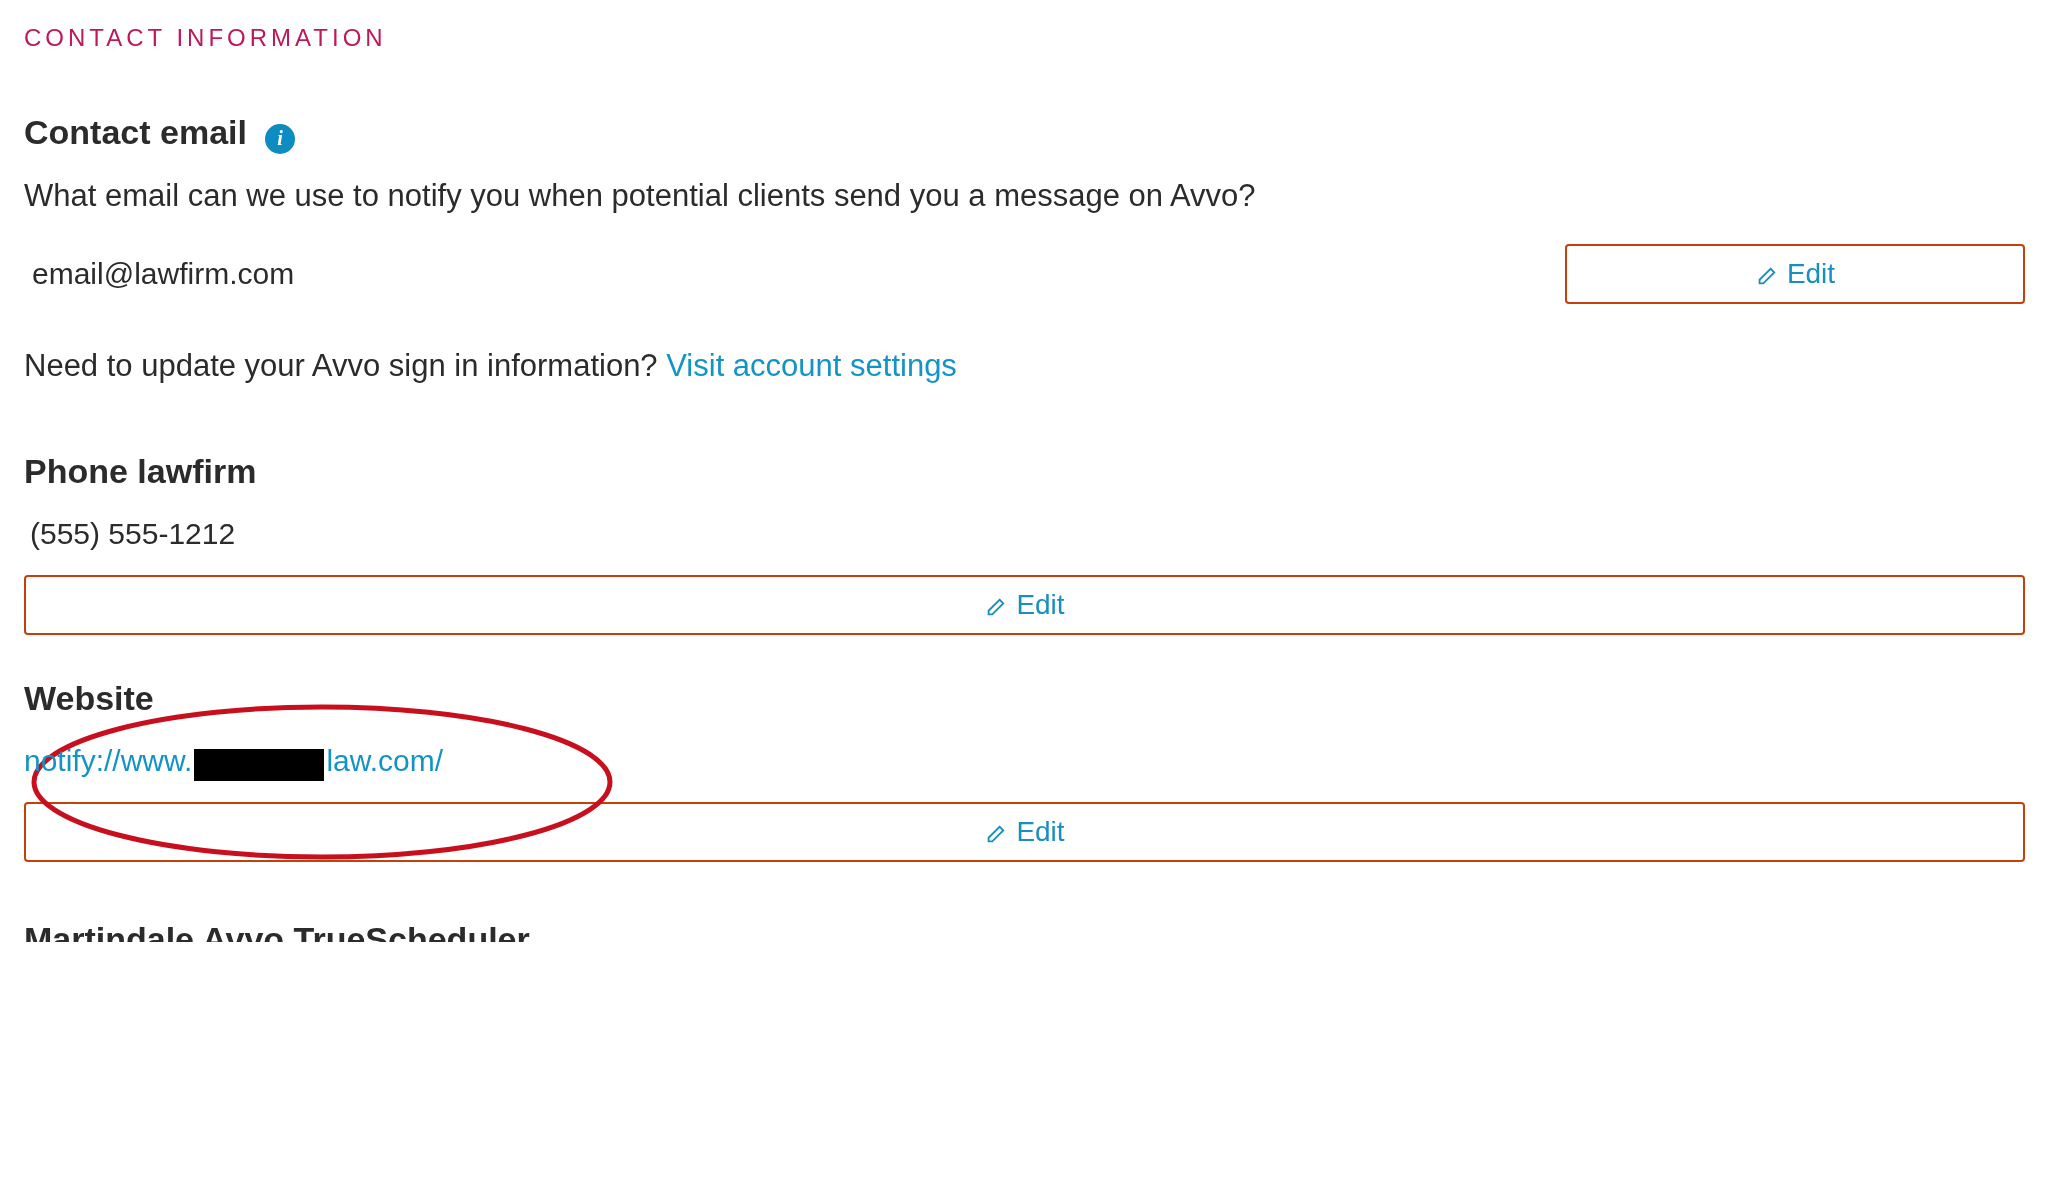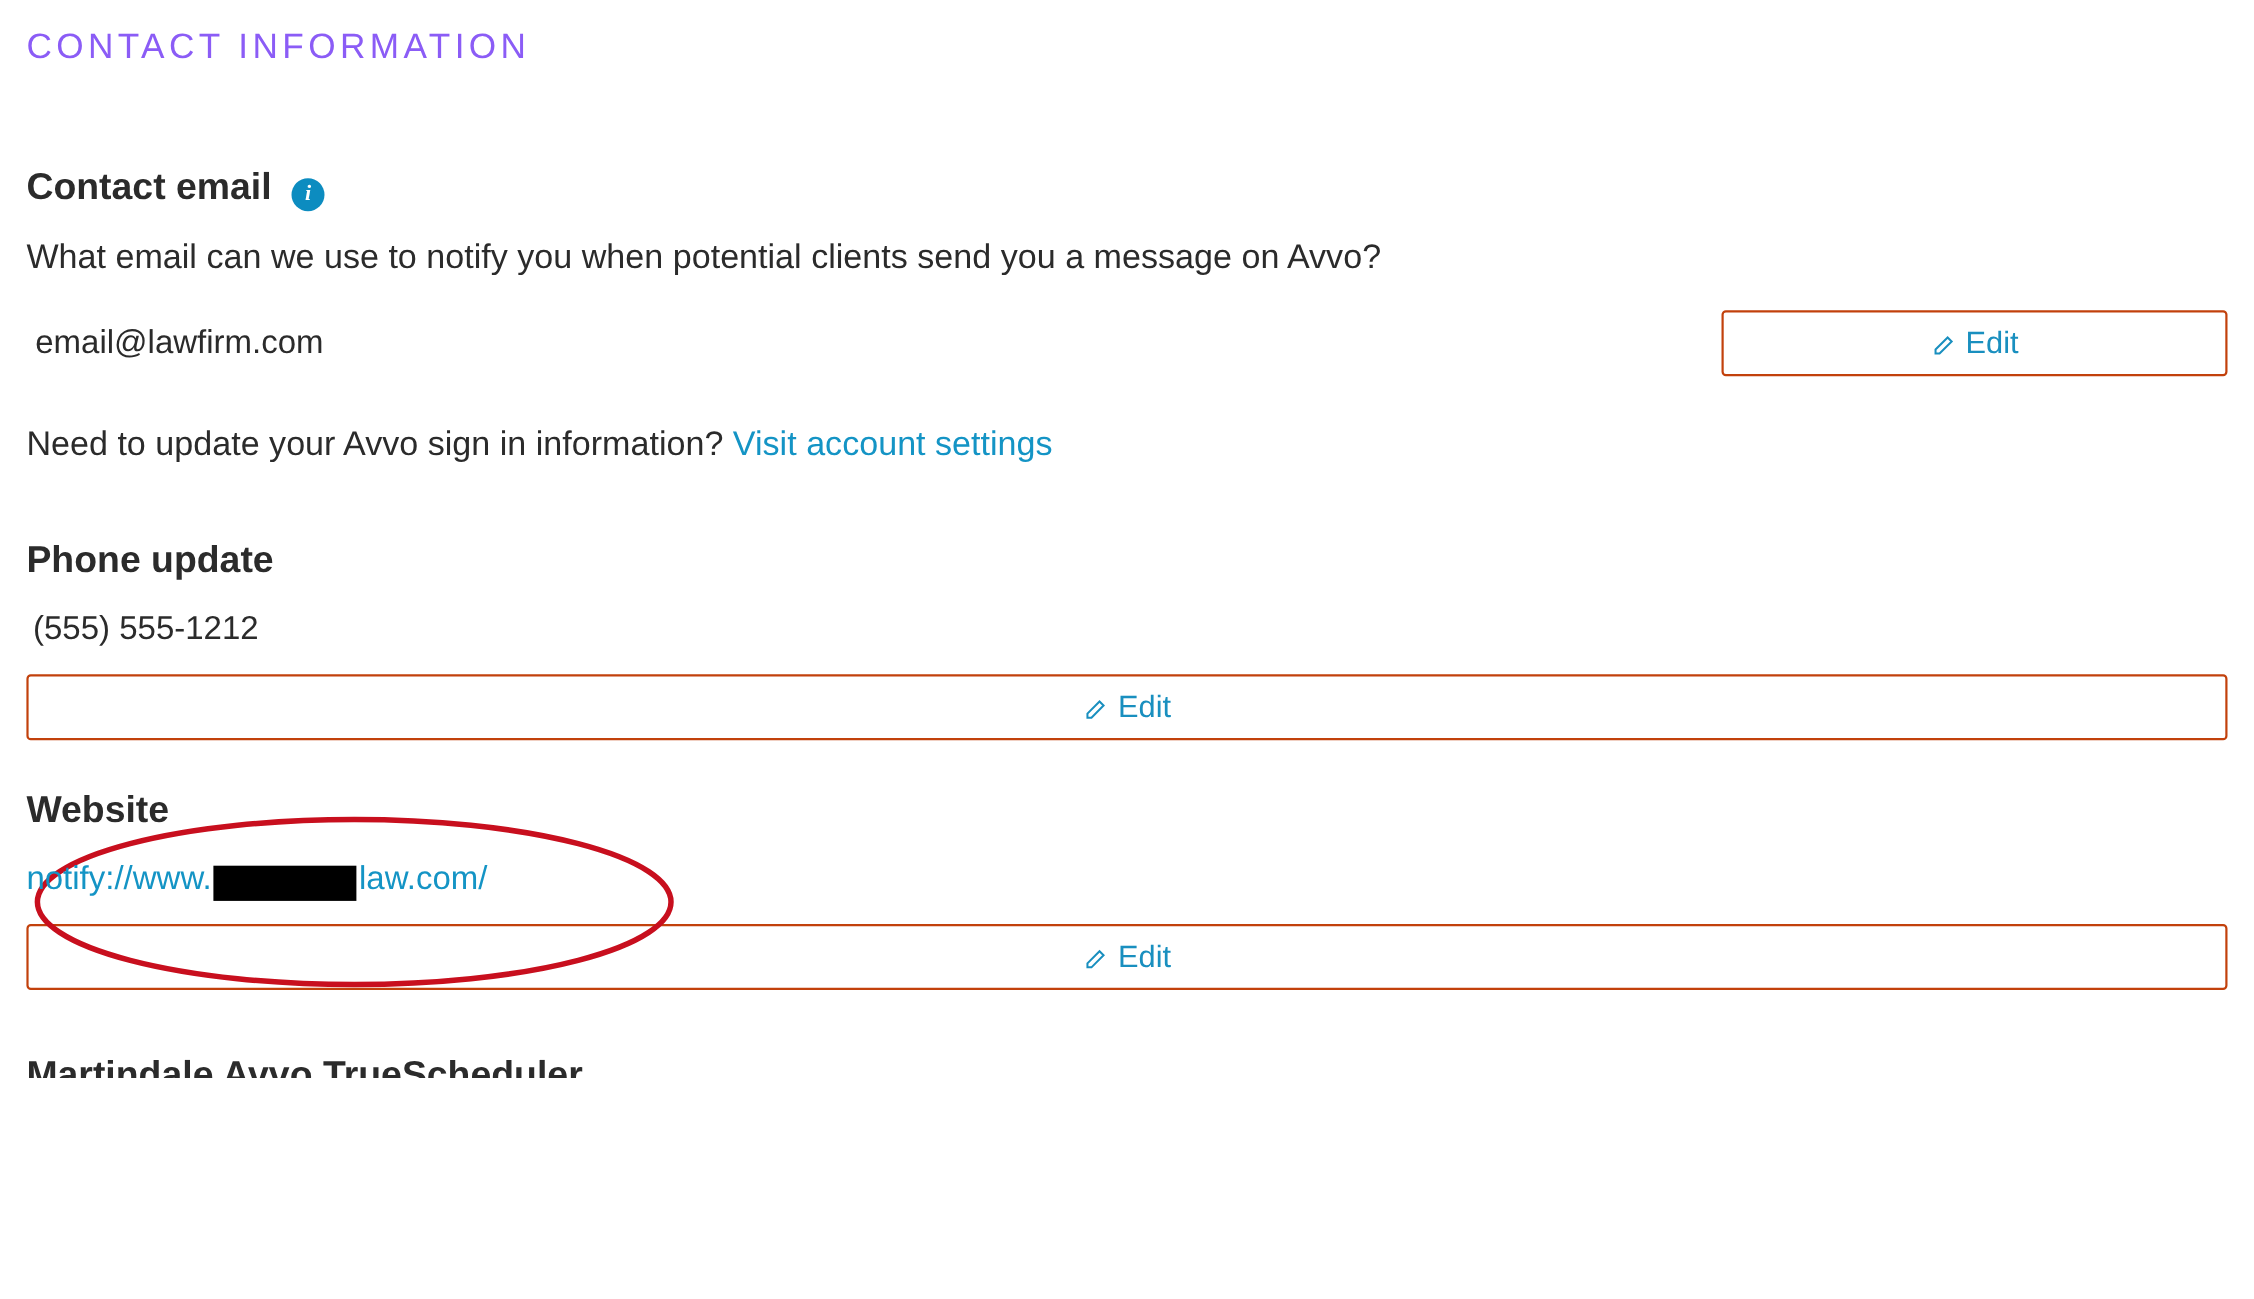--- a/index.html
+++ b/index.html
@@ -9,25 +9,25 @@
     }
     body {
       font-family: -apple-system, BlinkMacSystemFont, "Segoe UI", Helvetica, Arial, sans-serif;
       background: #ffffff;
       padding: 24px;
       width: 2049px;
       height: 1181px;
       color: #2b2b2b;
     }
     .section-title {
-      color: #8b5cf6;
-      font-size: 32px;
+      color: #be185d;
+      font-size: 24px;
       letter-spacing: 4px;
       font-weight: 400;
-      margin-bottom: 90px;
+      margin-bottom: 61px;
     }
     .field-heading {
       font-size: 34px;
       font-weight: 700;
       color: #2b2b2b;
       margin-bottom: 26px;
       display: flex;
       align-items: center;
       gap: 18px;
     }
@@ -176,21 +176,21 @@
     </button>
   </div>
   <p class="signin-line">
     <span>Need to update your Avvo sign in information?  </span>
     <a class="link">Visit account settings</a>
   </p>
 </div>
 
 <div class="section-block">
   <h3 class="field-heading">
-    <span>Phone update</span>
+    <span>Phone lawfirm</span>
   </h3>
   <p class="phone-value">(555) 555-1212</p>
   <button class="edit-button edit-button-full">
     <span class="pencil-icon">
       <svg viewBox="0 0 24 24" fill="none" stroke="#198fbf" stroke-width="2">
         <path d="M17 3l4 4-12 12H5v-4L17 3z"></path>
       </svg>
     </span>
     <span>Edit</span>
   </button>

